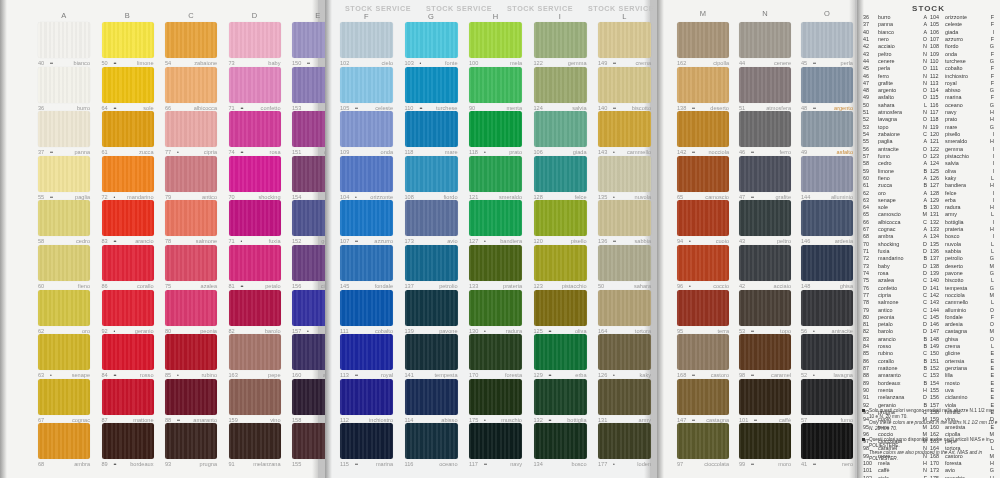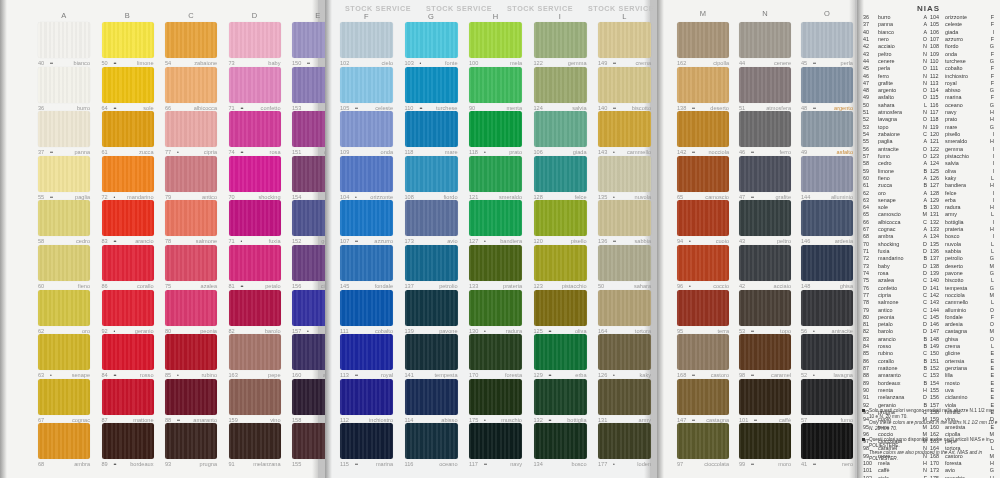--- a/index.html
+++ b/index.html
@@ -1139,21 +1139,21 @@
         <div class="cap" style="left: 144px; top: 461.4px; width: 52px;">
           <span class="num">41</span>
           <span class="dot" style="left: 12px;">••</span>
           <span class="nm">nero</span>
         </div>
       </div>
   </div>
 
   <div class="panel" id="panel-4">
     <div class="panel-shadow-l"></div>
-    <div id="index-title">NIAS</div>
+    <div id="index-title">STOCK</div>
     <div class="idx-col" id="idx-col-a">
         <div class="idx-row">
           <span class="n">36</span>
           <span class="nm">burro</span>
           <span class="l">A</span>
         </div>
         <div class="idx-row">
           <span class="n">37</span>
           <span class="nm">panna</span>
           <span class="l">A</span>

